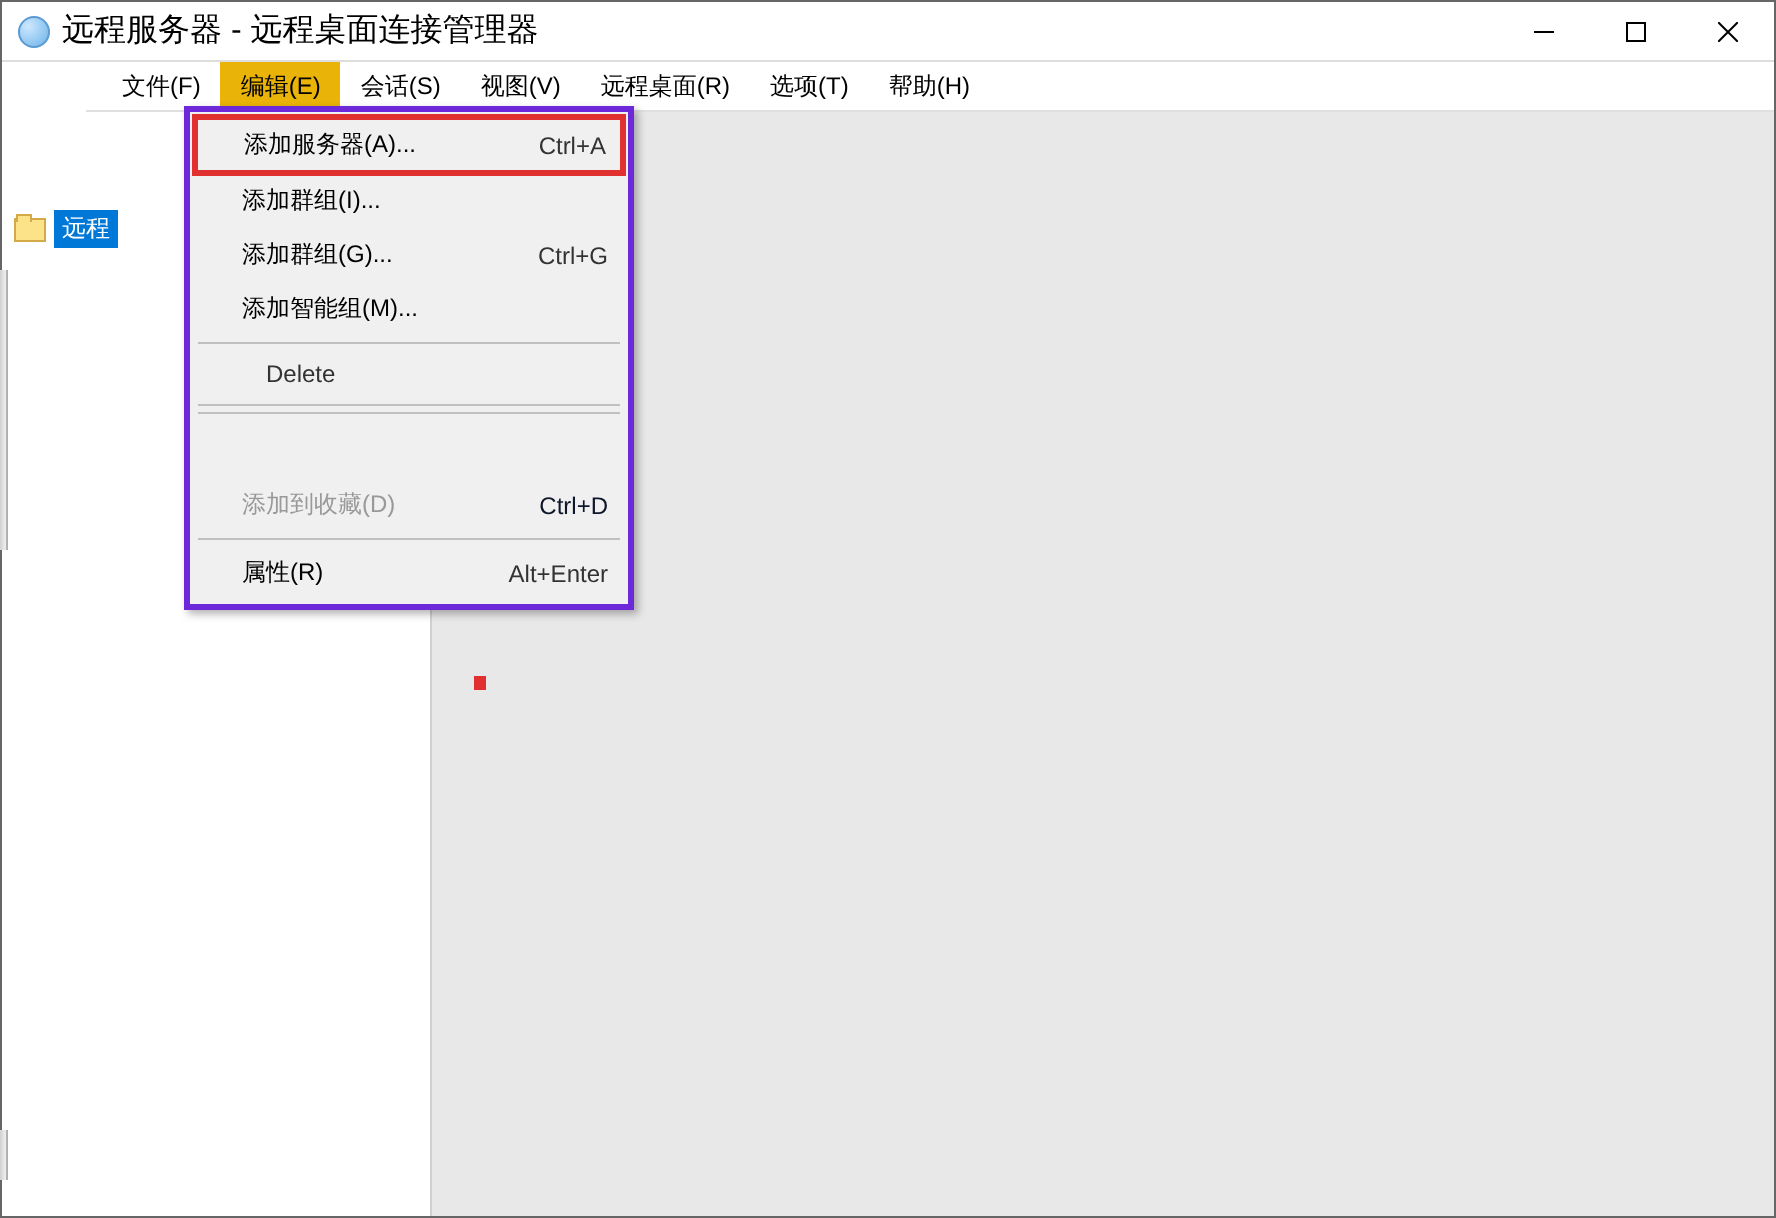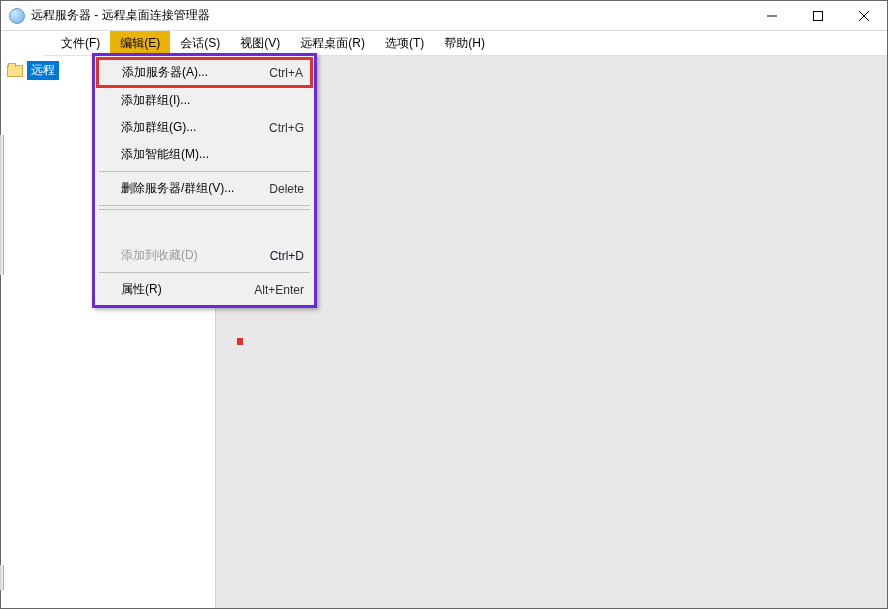--- a/index.html
+++ b/index.html
@@ -2,30 +2,30 @@
 <html><head>
   <meta charset="utf-8">
   <style>
     * { margin: 0; padding: 0; box-sizing: border-box; font-family: "Microsoft YaHei", "Segoe UI", sans-serif; }
     body { width: 888px; height: 609px; background: #fff; overflow: hidden; position: relative; }
     
     .window { width: 100%; height: 100%; border: 1px solid #666; display: flex; flex-direction: column; }
     
     .titlebar { height: 30px; display: flex; align-items: center; padding: 0 0 0 8px; border-bottom: 1px solid #ddd; }
     .titlebar-icon { width: 16px; height: 16px; margin-right: 6px; background: radial-gradient(circle at 30% 30%, #cde8ff, #6db3e8); border-radius: 50%; border: 1px solid #5a9bd4; }
-    .titlebar-text { font-size: 12px; color: #000; flex: 1; }
+    .titlebar-text { font-size: 16px; color: #000; flex: 1; }
     .window-controls { display: flex; height: 100%; }
     .window-btn { width: 46px; height: 100%; display: flex; align-items: center; justify-content: center; font-size: 14px; color: #000; }
     
     .menubar { height: 25px; display: flex; align-items: center; padding: 0 8px; font-size: 12px; border-bottom: 1px solid #e0e0e0; margin-left: 42px; }
     .menu-item { padding: 4px 10px; color: #000; }
     .menu-item.active { background: #eab308; }
     
     .body-area { flex: 1; display: flex; position: relative; }
-    .sidebar { width: 215px; background: #fff; border-right: 1px solid #d0d0d0; padding: 4px 2px; }
+    .sidebar { width: 215px; background: #fff; border-right: 1px solid #d0d0d0; padding: 4px 2px; margin-top: 44px; }
     .tree-item { display: flex; align-items: center; padding: 1px 4px; font-size: 12px; }
     .tree-item.selected .tree-label { background: #0078d7; color: #fff; padding: 1px 4px; }
     .tree-folder-icon { width: 16px; height: 12px; background: #fce38a; border: 1px solid #d4a947; margin-right: 4px; position: relative; }
     .tree-folder-icon::before { content: ""; position: absolute; top: -3px; left: 0; width: 6px; height: 3px; background: #fce38a; border: 1px solid #d4a947; border-bottom: none; }
     
     .main-area { flex: 1; background: #e8e8e8; position: relative; }
     
     .dropdown { position: absolute; left: 92px; top: 53px; width: 225px; background: #f0f0f0; border: 3px solid #6d28d9; box-shadow: 2px 2px 4px rgba(0,0,0,0.3); z-index: 100; padding: 2px; }
     .dropdown-item { display: flex; align-items: center; padding: 5px 8px 5px 24px; font-size: 12px; position: relative; }
     .dropdown-item.highlighted { border: 3px solid #e03030; padding: 4px 7px 4px 23px; margin: -1px; }
@@ -100,21 +100,20 @@
   </div>
   <div class="dropdown-item">
     <span class="dropdown-label">添加群组(G)...</span>
     <span class="dropdown-shortcut">Ctrl+G</span>
   </div>
   <div class="dropdown-item">
     <span class="dropdown-label">添加智能组(M)...</span>
   </div>
   <div class="dropdown-sep"></div>
   <div class="dropdown-item">
-    <span class="dropdown-label">删除服务器/群组(V)...</span>
     <span class="dropdown-shortcut">Delete</span>
   </div>
   <div class="dropdown-sep"></div>
   <div class="dropdown-sep"></div>
   <div class="dropdown-item disabled">
     <span class="dropdown-label">添加到收藏(D)</span>
     <span class="dropdown-shortcut">Ctrl+D</span>
   </div>
   <div class="dropdown-sep"></div>
   <div class="dropdown-item">

